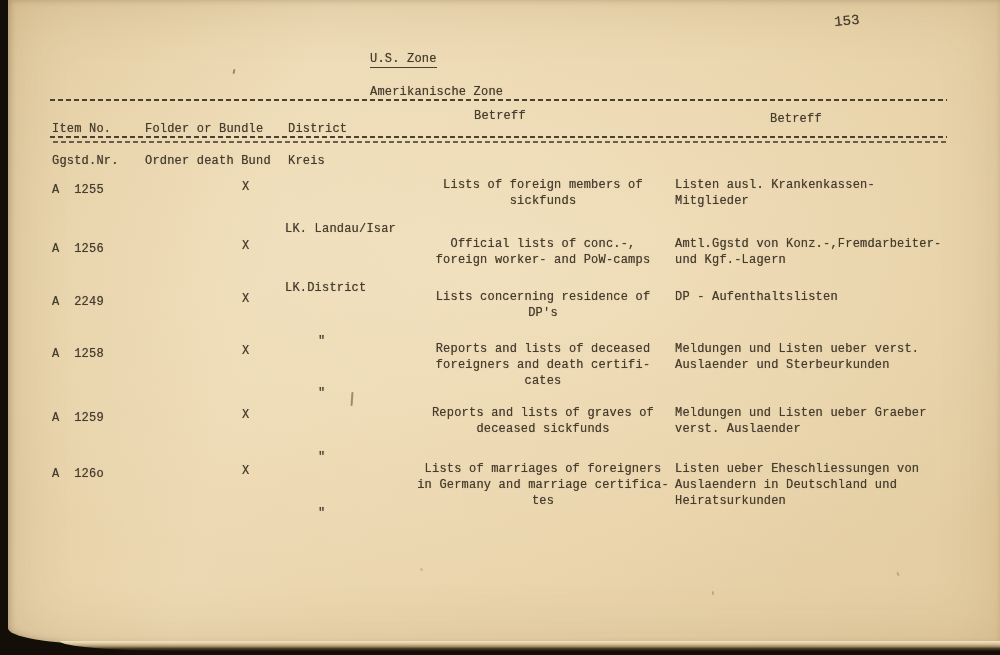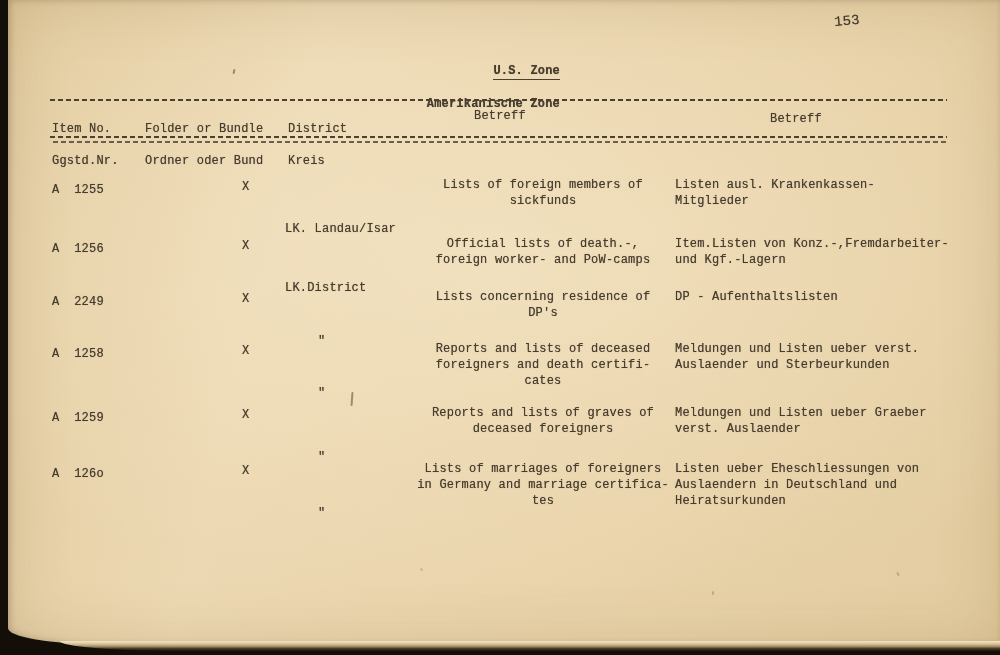--- a/index.html
+++ b/index.html
@@ -23,21 +23,21 @@
     position:absolute; left:60px; top:641px; width:940px; height:10px;
     background:linear-gradient(#f2e5c5 0%, #d9c498 30%, #a08c64 55%, #4a3c26 75%, #181209 100%);
     border-bottom-left-radius:120px 10px;
   }
   .ink { color:#453c2e; text-shadow:0 0 0.7px rgba(70,58,42,0.65); }
   .mono12 { font-size:12px; line-height:16px; white-space:pre-line; letter-spacing:0.2px; }
   .abs { position:absolute; }
 
   .page-number { left:834px; top:13px; font-size:14px; transform:rotate(-5deg); }
 
-  .title-wrap { left:370px; top:47px; width:190px; text-align:right;font-weight:bold; }
+  .title-wrap { left:370px; top:35px; width:190px; text-align:left; }
   .title-en { display:inline-block; border-bottom:1px solid #4a4032; padding-bottom:0px; }
 
   .dash-line {
     position:absolute; left:50px; width:897px; height:3px;
     background:repeating-linear-gradient(90deg,#4a4133 0 5px, rgba(0,0,0,0) 5px 8px);
     background-size:100% 2px; background-repeat:no-repeat; background-position:0 0;
   }
   .dash-top { top:99px; }
   .dash-bottom { top:136px; height:8px;
     background:
@@ -91,21 +91,21 @@
 </div>
 
 <div class="dash-line dash-top"></div>
 
 <div class="abs ink mono12 h-item">
   <span>Item  No.</span><br>
   <span>Ggstd.Nr.</span>
 </div>
 <div class="abs ink mono12 h-folder">
   <span>Folder or Bundle</span><br>
-  <span>Ordner oder Bund</span>
+  <span>Ordner death Bund</span>
 </div>
 <div class="abs ink mono12 h-district">
   <span>District</span><br>
   <span>Kreis</span>
 </div>
 <div class="abs ink mono12 h-subject">Betreff</div>
 <div class="abs ink mono12 h-betreff">Betreff</div>
 
 <div class="dash-line dash-bottom"></div>
 
@@ -117,23 +117,23 @@
     <div class="cell ink mono12 c-subject">Lists of foreign members of
 sickfunds</div>
     <div class="cell ink mono12 c-betreff">Listen ausl. Krankenkassen-
 Mitglieder</div>
   </div>
 
   <div class="table-row">
     <div class="cell ink mono12 c-item">A  1256</div>
     <div class="cell ink mono12 c-folder">X</div>
     <div class="cell ink mono12 c-district">LK.District</div>
-    <div class="cell ink mono12 c-subject">Official lists of death.-,
+    <div class="cell ink mono12 c-subject">Official lists of conc.-,
 foreign worker- and PoW-camps</div>
-    <div class="cell ink mono12 c-betreff">Item.Listen von Konz.-,Fremdarbeiter-
+    <div class="cell ink mono12 c-betreff">Amtl.Ggstd von Konz.-,Fremdarbeiter-
 und Kgf.-Lagern</div>
   </div>
 
   <div class="table-row">
     <div class="cell ink mono12 c-item">A  2249</div>
     <div class="cell ink mono12 c-folder">X</div>
     <div class="cell ink mono12 c-district ditto">"</div>
     <div class="cell ink mono12 c-subject">Lists concerning residence of
 DP's</div>
     <div class="cell ink mono12 c-betreff">DP - Aufenthaltslisten</div>
@@ -148,21 +148,21 @@
 cates</div>
     <div class="cell ink mono12 c-betreff">Meldungen und Listen ueber verst.
 Auslaender und Sterbeurkunden</div>
   </div>
 
   <div class="table-row">
     <div class="cell ink mono12 c-item">A  1259</div>
     <div class="cell ink mono12 c-folder">X</div>
     <div class="cell ink mono12 c-district ditto">"</div>
     <div class="cell ink mono12 c-subject">Reports and lists of graves of
-deceased foreigners</div>
+deceased sickfunds</div>
     <div class="cell ink mono12 c-betreff">Meldungen und Listen ueber Graeber
 verst. Auslaender</div>
   </div>
 
   <div class="table-row">
     <div class="cell ink mono12 c-item">A  126o</div>
     <div class="cell ink mono12 c-folder">X</div>
     <div class="cell ink mono12 c-district ditto">"</div>
     <div class="cell ink mono12 c-subject">Lists of marriages of foreigners
 in Germany and marriage certifica-

